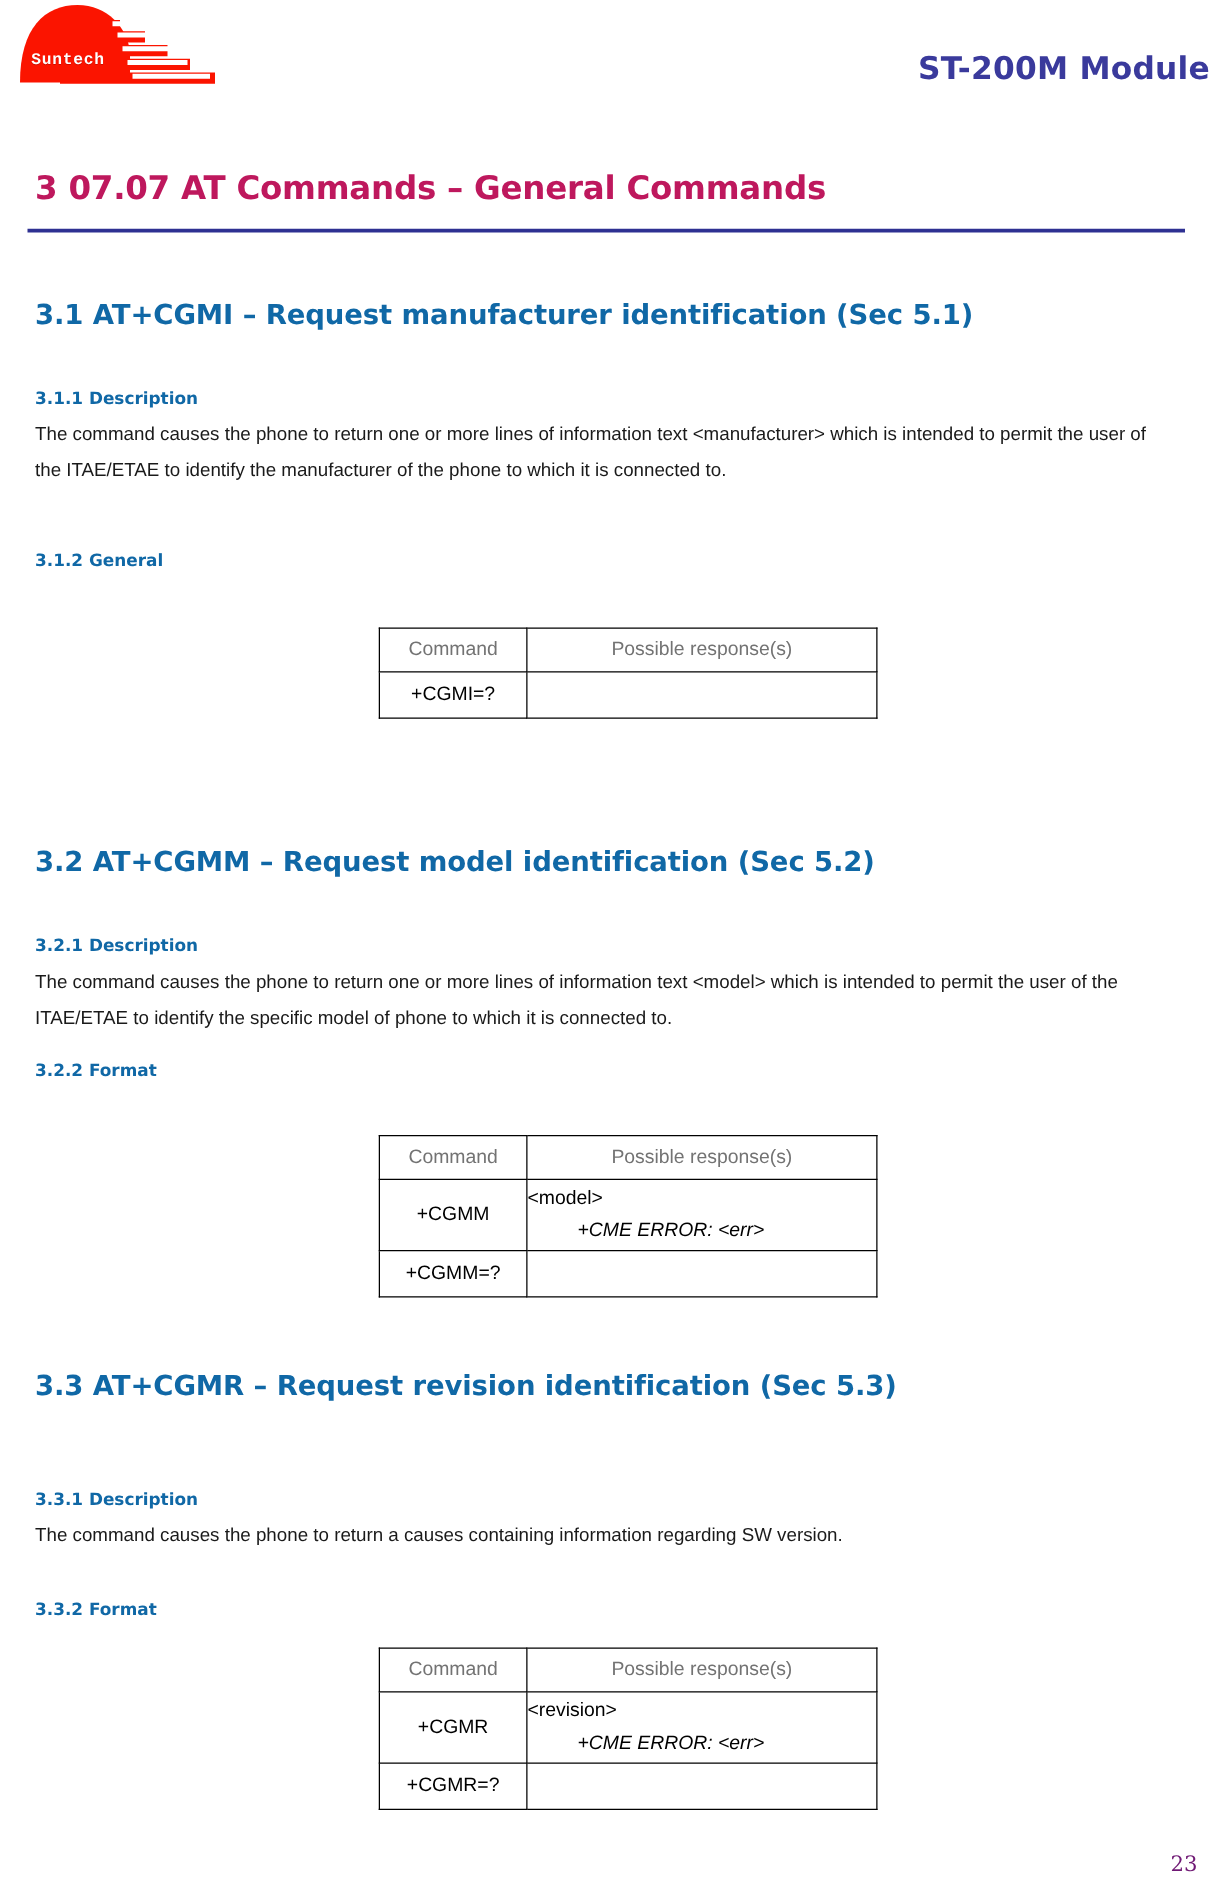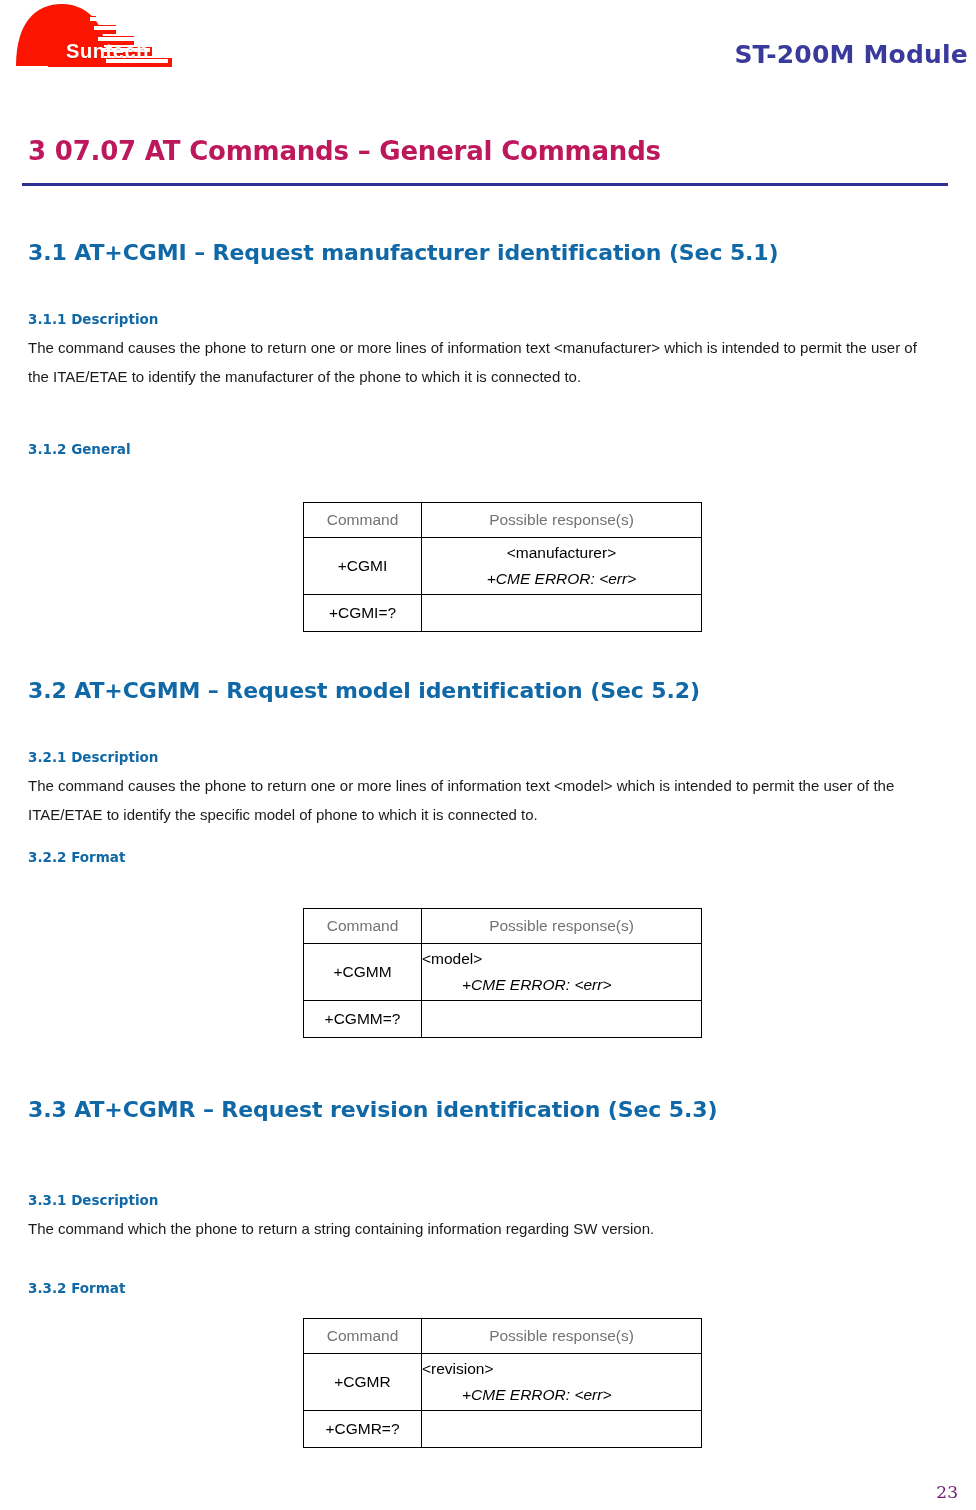--- a/index.html
+++ b/index.html
@@ -40,28 +40,27 @@
     position: absolute;
     left: 0;
     top: 0;
     width: 158px;
     height: 68px;
   }
   .logo-word {
     position: absolute;
     left: 11px;
     top: 38px;
-    font-family: Liberation Sans, sans-serif;
-    font-weight: bold;
-    font-size: 20px;
+    font-family: Liberation Mono, monospace;
+    font-weight: bold;
+    font-size: 13px;
     letter-spacing: 0.6px;
     color: #ffffff;
     text-shadow: 0 1px 0 rgba(120,0,0,0.35);
     z-index: 3;
-    margin-left: 41px;
   }
   .header-title {
     position: absolute;
     right: 8px;
     top: 40px;
     font-family: "DejaVu Sans", sans-serif;
     font-weight: bold;
     font-size: 25px;
     letter-spacing: 0.2px;
     color: #3a3a9c;
@@ -219,27 +218,20 @@
     <colgroup>
         <col class="c1">
         <col class="c2">
       </colgroup>
     <tbody>
       <tr>
         <th class="th-cell">Command</th>
         <th class="th-cell">Possible response(s)</th>
       </tr>
       <tr>
-        <td class="cmd-cell">+CGMI</td>
-        <td class="resp-cell centered">
-          <span class="resp-line-1">&lt;manufacturer&gt;</span>
-          <span class="resp-line-2">+CME ERROR: &lt;err&gt;</span>
-        </td>
-      </tr>
-      <tr>
         <td class="cmd-cell short">+CGMI=?</td>
         <td class="resp-cell empty"></td>
       </tr>
     </tbody>
   </table>
 
   <div class="h2" style="top:678px;">3.2 AT+CGMM – Request model identification (Sec 5.2)</div>
 
   <div class="h3" style="top:749px;">3.2.1 Description</div>
 
@@ -268,21 +260,21 @@
         <td class="cmd-cell short">+CGMM=?</td>
         <td class="resp-cell empty"></td>
       </tr>
     </tbody>
   </table>
 
   <div class="h2" style="top:1097px;">3.3 AT+CGMR – Request revision identification (Sec 5.3)</div>
 
   <div class="h3" style="top:1192px;">3.3.1 Description</div>
 
-  <div class="para" style="top:1214px;">The command which the phone to return a string containing information regarding SW version.</div>
+  <div class="para" style="top:1214px;">The command causes the phone to return a causes containing information regarding SW version.</div>
 
   <div class="h3" style="top:1280px;">3.3.2 Format</div>
 
   <table class="cmd-table" style="top:1318px;">
     <colgroup>
         <col class="c1">
         <col class="c2">
       </colgroup>
     <tbody>
       <tr>

